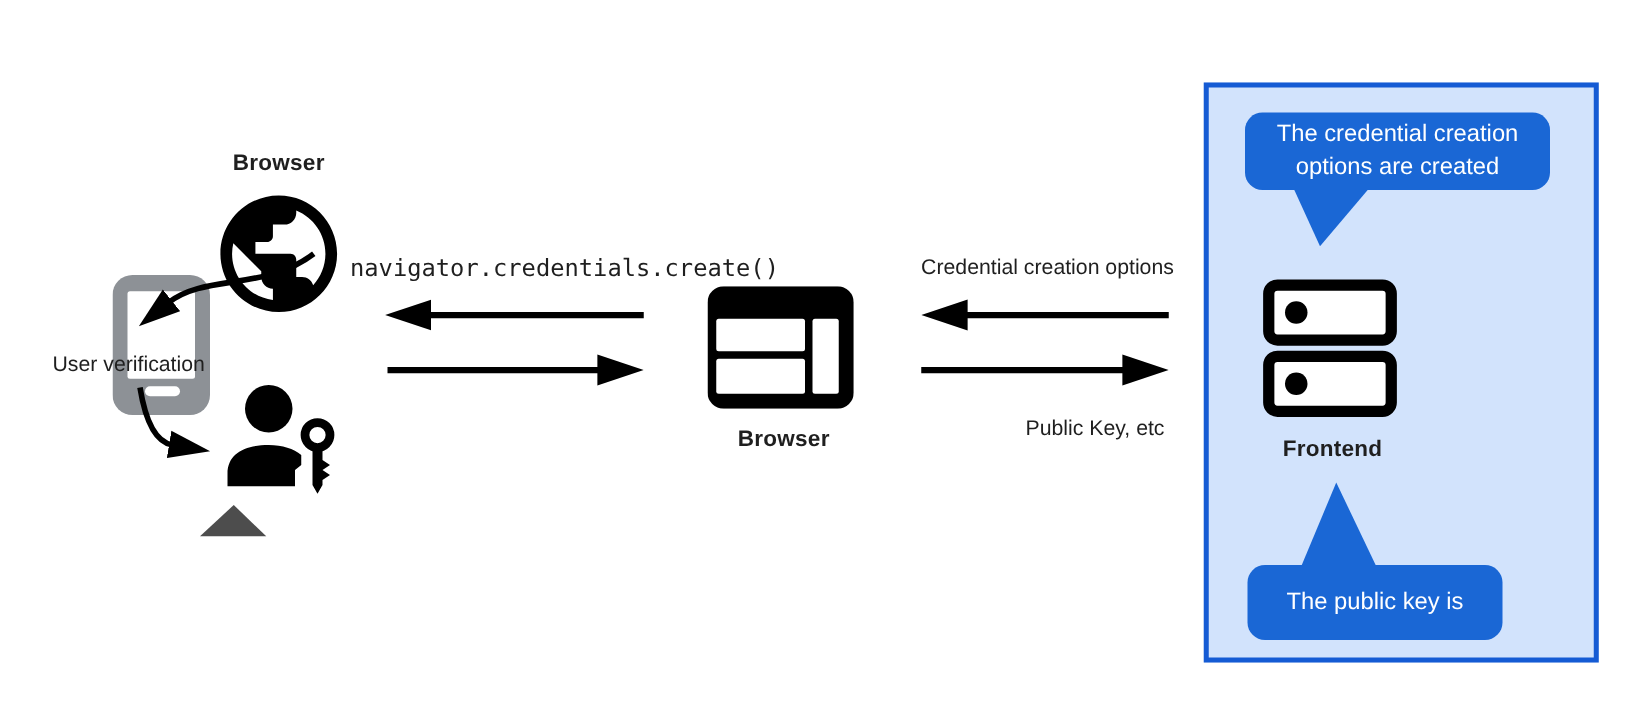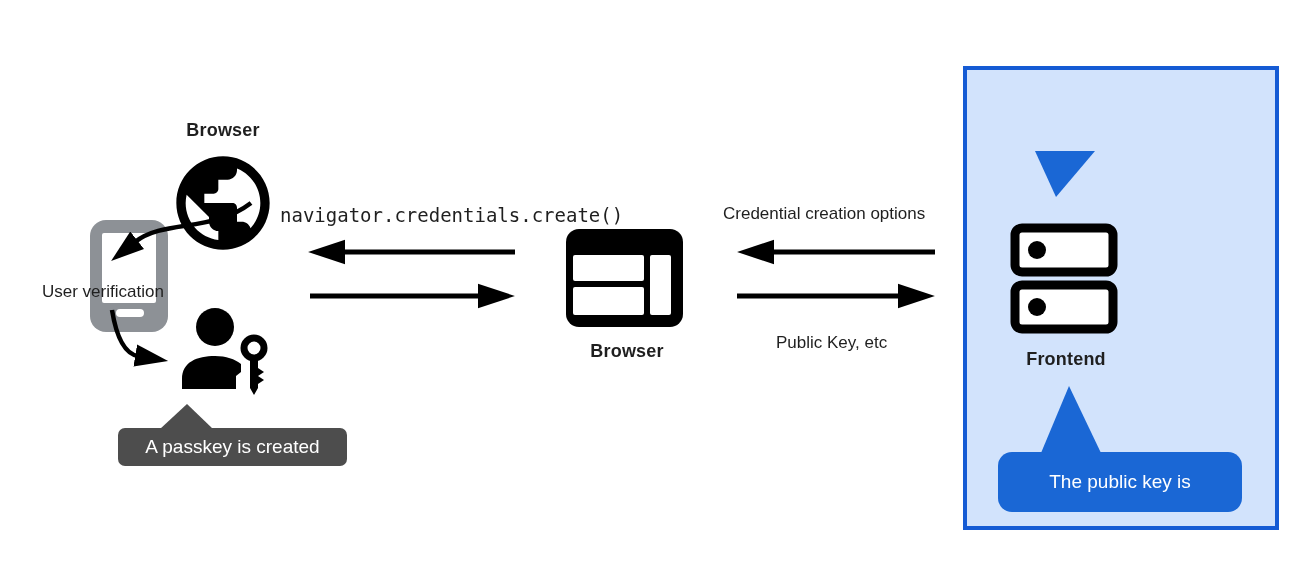--- a/index.html
+++ b/index.html
@@ -8,21 +8,21 @@
     font-family:"Liberation Sans", sans-serif; color:var(--ink,#1f1f1f);
     overflow:hidden;
   }
   .abs { position:absolute; }
   .backend-zone {
     border:4px solid var(--box-border-blue,#155bd4);
     background:var(--light-blue,#d2e3fc);
     box-sizing:border-box;
   }
   .node-label { font-weight:bold; font-size:18px; text-align:center; letter-spacing:.2px; }
-  .msg-label  { font-size:17px; white-space:nowrap; }
+  .msg-label  { font-size:17px; text-align:center; white-space:nowrap; }
   .plain-label{ font-size:17px; white-space:nowrap; }
   .code-label {
     font-family:"DejaVu Sans Mono", monospace; font-size:19px;
     text-align:center; white-space:nowrap;
   }
   .bubble {
     background:var(--accent-blue,#1a67d5); color:#ffffff; border-radius:14px;
     display:flex; flex-direction:column; justify-content:center;
     text-align:center; font-size:19px; line-height:26px;
   }
@@ -96,19 +96,22 @@
 
   <div class="abs node-label" style="left:160px; top:120px; width:126px;">Browser</div>
   <div class="abs plain-label" style="left:42px; top:282px;">User verification</div>
   <div class="abs node-label" style="left:567px; top:341px; width:120px;">Browser</div>
   <div class="abs node-label" style="left:1006px; top:349px; width:120px;">Frontend</div>
 
   <div class="abs code-label" style="left:280px; top:204px; width:310px;">navigator.credentials.create()</div>
   <div class="abs msg-label" style="left:723px; top:204px; width:230px;">Credential creation options</div>
   <div class="abs msg-label" style="left:776px; top:333px; width:200px;">Public Key, etc</div>
 
-  <div class="abs tooltip-dark" style="left:118px; top:428px; width:229px; height:38px;">A passkey is created</div>
 
-  <div class="abs bubble" style="left:998px; top:452px; width:244px; height:60px;gap:48px;">
+  <div class="abs bubble" style="left:996px; top:90px; width:244px; height:62px;">
+    <span>The credential creation</span>
+    <span>options are created</span>
+  </div>
+  <div class="abs bubble" style="left:998px; top:452px; width:204px; height:60px;gap:48px;">
     <span>The public key is</span>
   </div>
 
 </div>
 
 </body></html>

